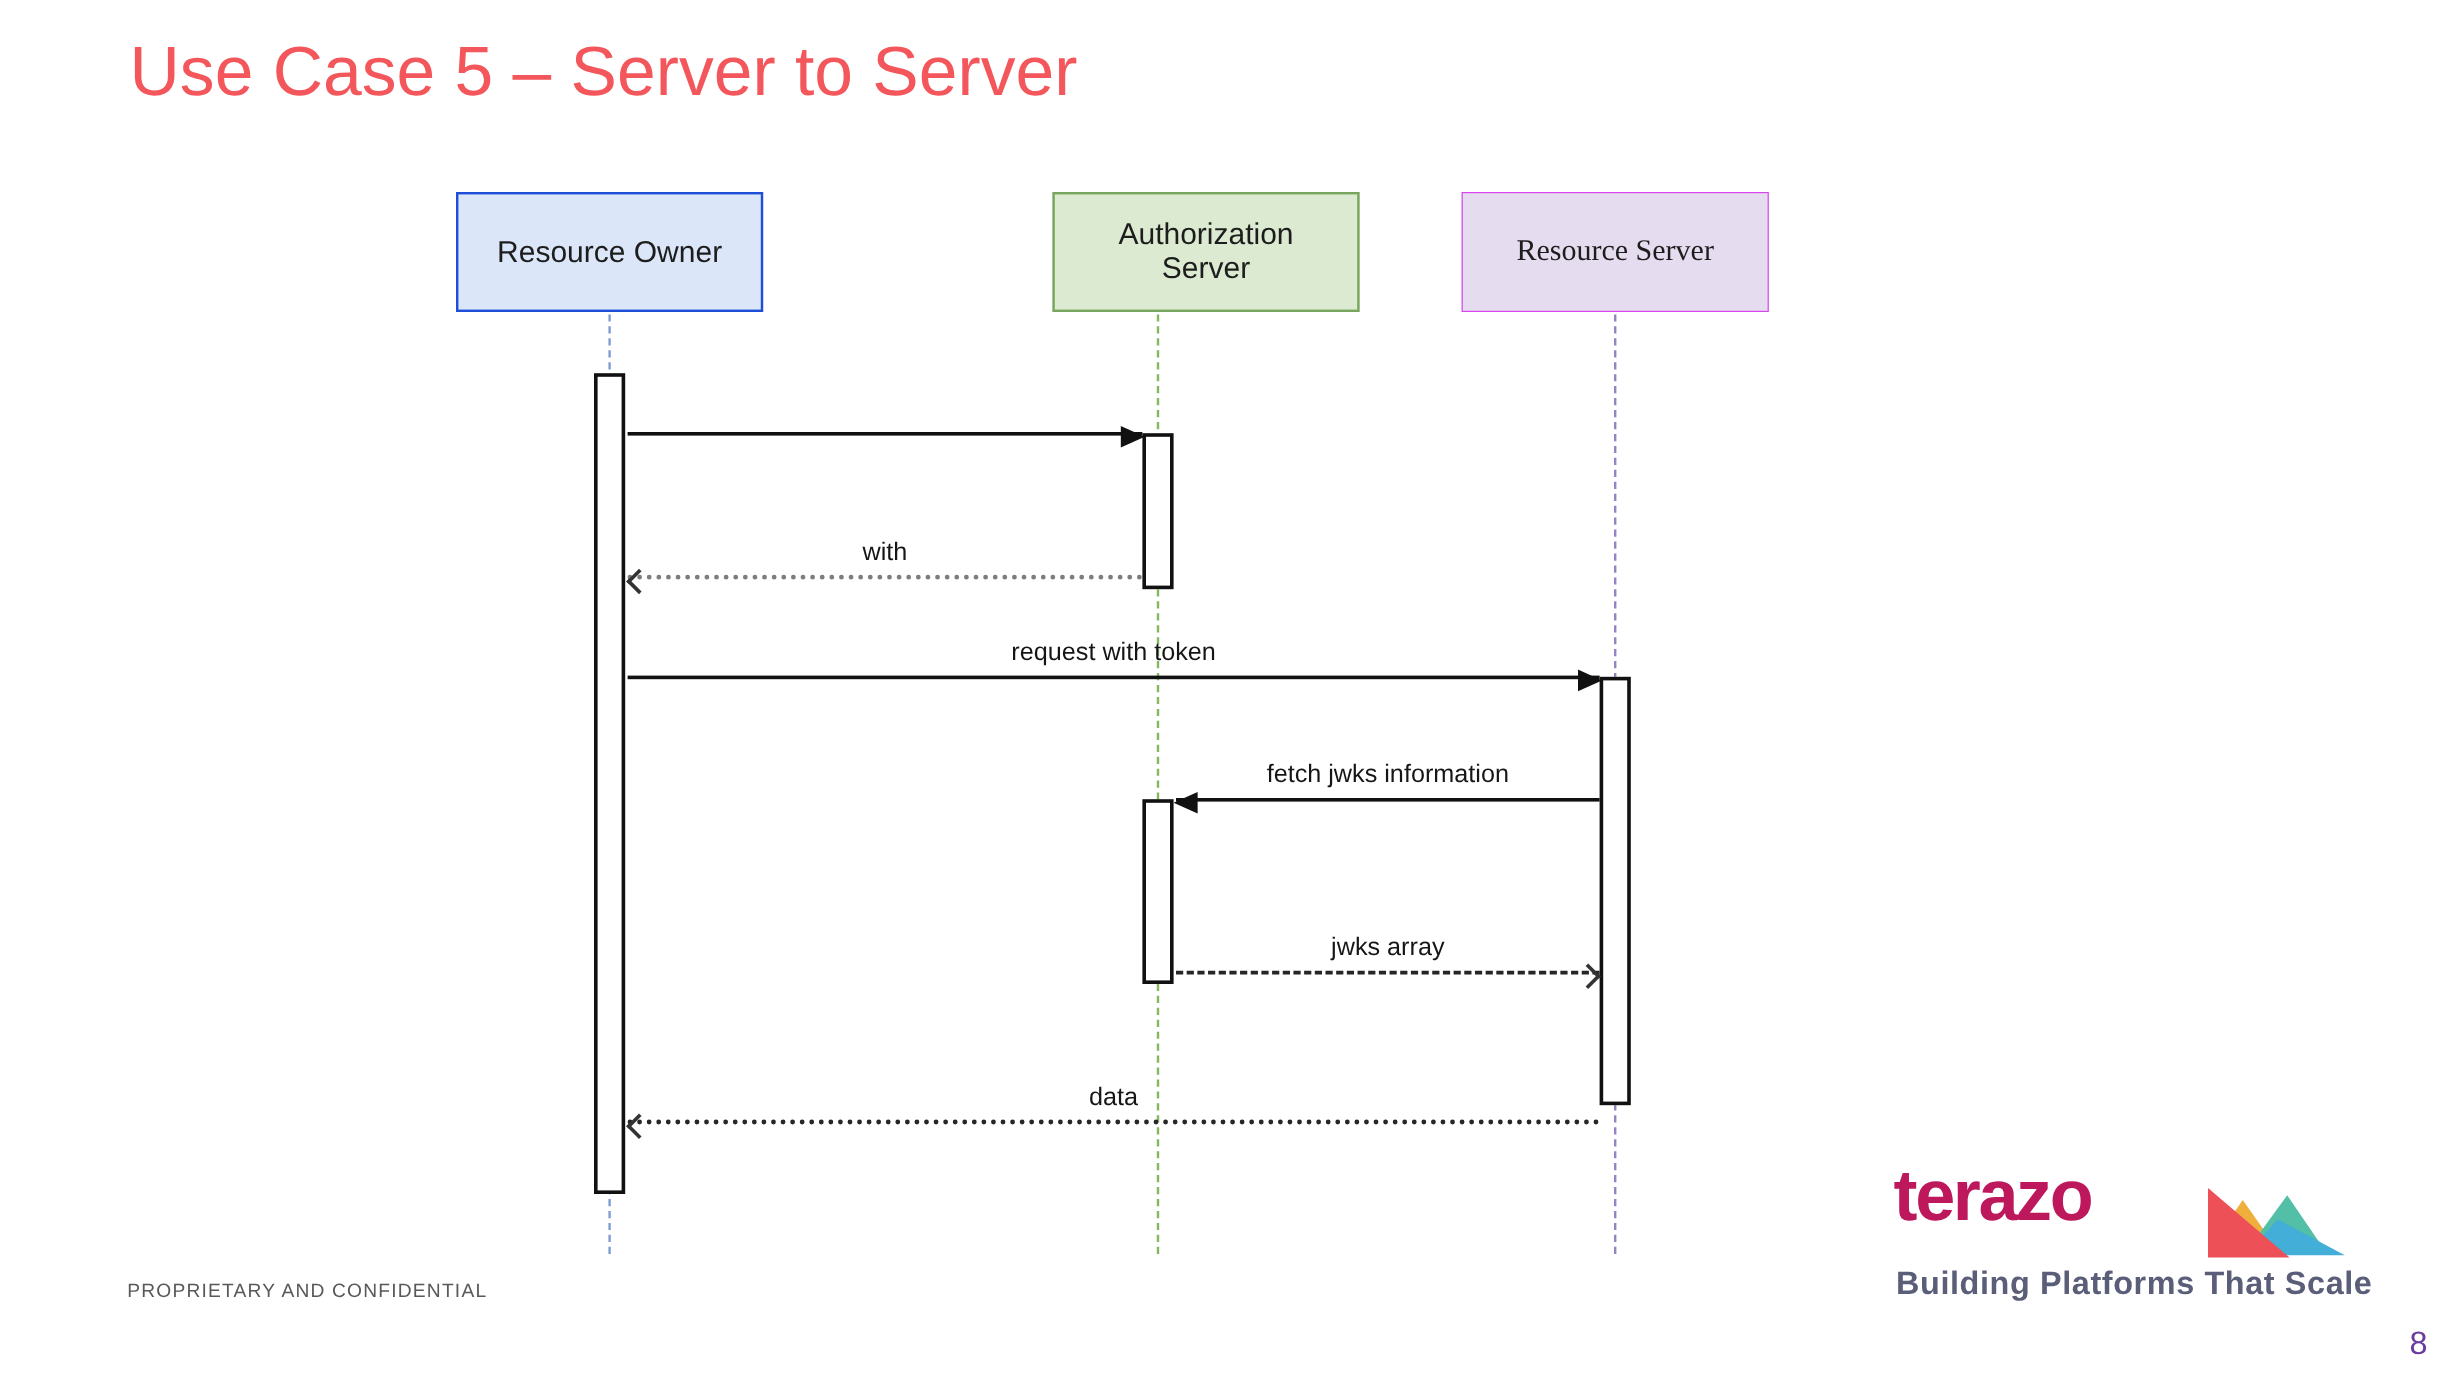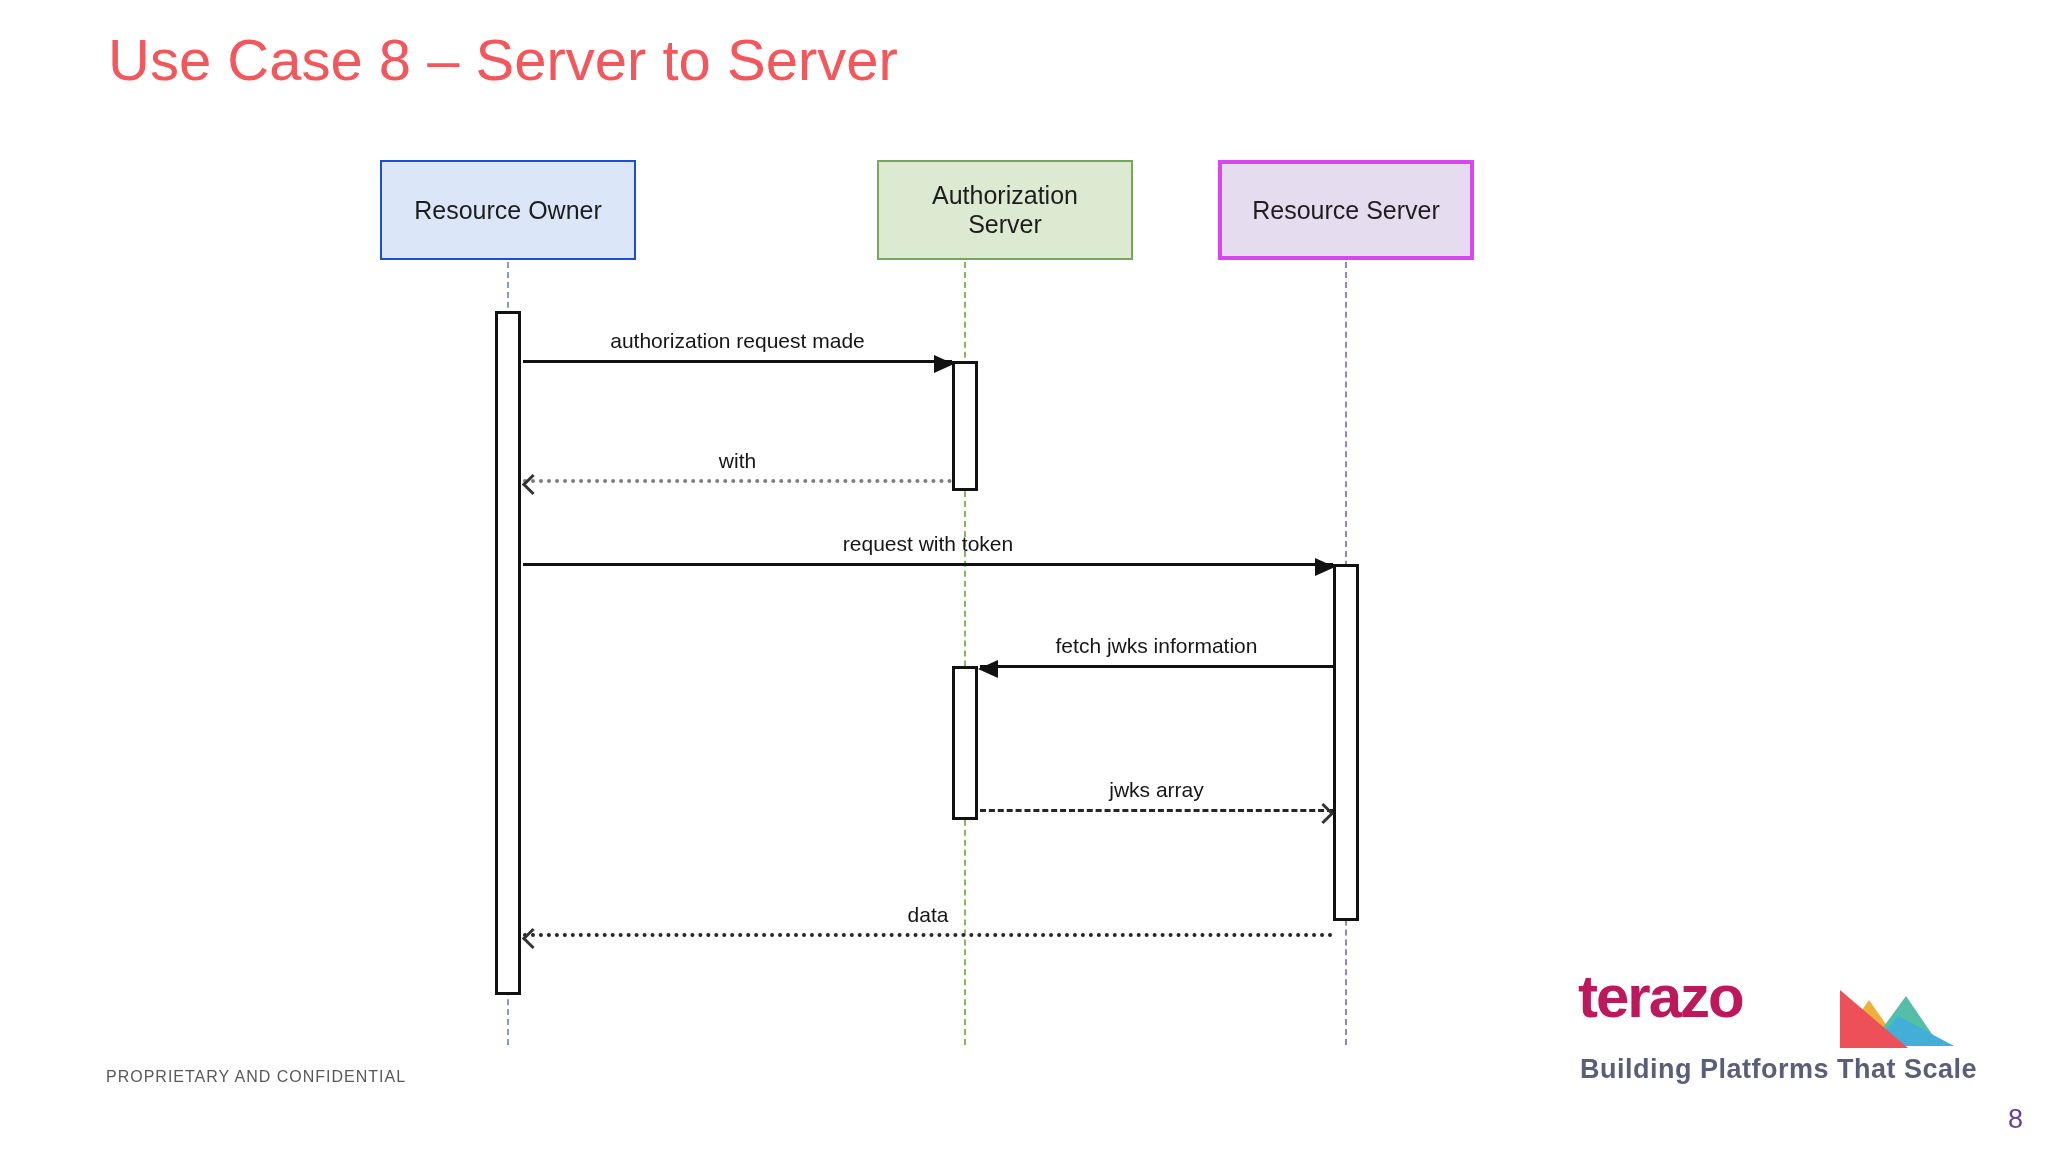--- a/index.html
+++ b/index.html
@@ -14,21 +14,21 @@
   }
 
   
   .actor-box {
     position:absolute; top:160px; width:256px; height:100px;
     display:flex; align-items:center; justify-content:center;
     text-align:center; font-size:25px; color:#1d1d1d; line-height:1.15;
   }
   .actor-ro { left:380px; background:#dbe7f8; border:2px solid #1d4ed8; }
   .actor-as { left:877px; background:#dcead2; border:2px solid #78a65e; }
-  .actor-rs { left:1218px; background:#e5dcef; border:4px solid #d946ef; }
+  .actor-rs { left:1218px; background:#e5dcef; border:1px solid #d946ef;font-family:Liberation Serif, serif; }
   .actor-as .actor-label { max-width:175px; }
 
   
   .lifeline { position:absolute; top:262px; height:783px; width:0; border-left:2px dashed #999; }
   .lifeline-ro { left:507px; border-left-color:#7f9dd1; }
   .lifeline-as { left:964px; border-left-color:#85b75f; }
   .lifeline-rs { left:1345px; border-left-color:#9583c6; }
 
   
   .activation { position:absolute; width:26px; background:#ffffff; border:3px solid #111; }
@@ -91,21 +91,21 @@
   .page-number {
     position:absolute; left:2008px; top:1104px;
     font-size:27px; color:#6a3ba0;
   }
 </style>
 </head>
 <body>
 
 <div id="stage">
 
-  <div class="slide-title">Use Case 8 – Server to Server</div>
+  <div class="slide-title">Use Case 5 – Server to Server</div>
 
   <div class="actor-box actor-ro">
     <span class="actor-label">Resource Owner</span>
   </div>
   <div class="actor-box actor-as">
     <span class="actor-label">Authorization Server</span>
   </div>
   <div class="actor-box actor-rs">
     <span class="actor-label">Resource Server</span>
   </div>
@@ -113,21 +113,20 @@
   <div class="lifeline lifeline-ro"></div>
   <div class="lifeline lifeline-as"></div>
   <div class="lifeline lifeline-rs"></div>
 
   <div class="activation act-ro"></div>
   <div class="activation act-as1"></div>
   <div class="activation act-as2"></div>
   <div class="activation act-rs"></div>
 
   <div class="msg msg1">
-    <div class="msg-label">authorization request made</div>
     <div class="msg-line line-solid">
       <span class="ah-fill-right"></span>
     </div>
   </div>
 
   <div class="msg msg2">
     <div class="msg-label">with</div>
     <div class="msg-line line-dot-gray">
       <span class="ah-open-left"></span>
     </div>

